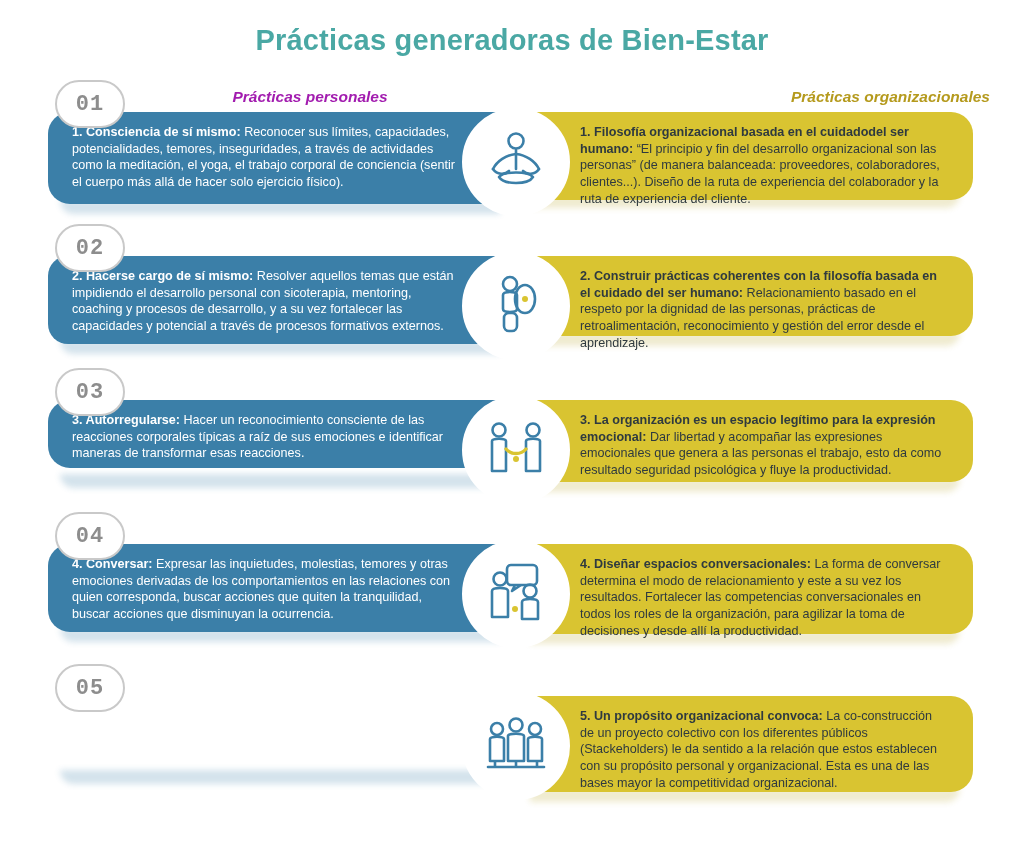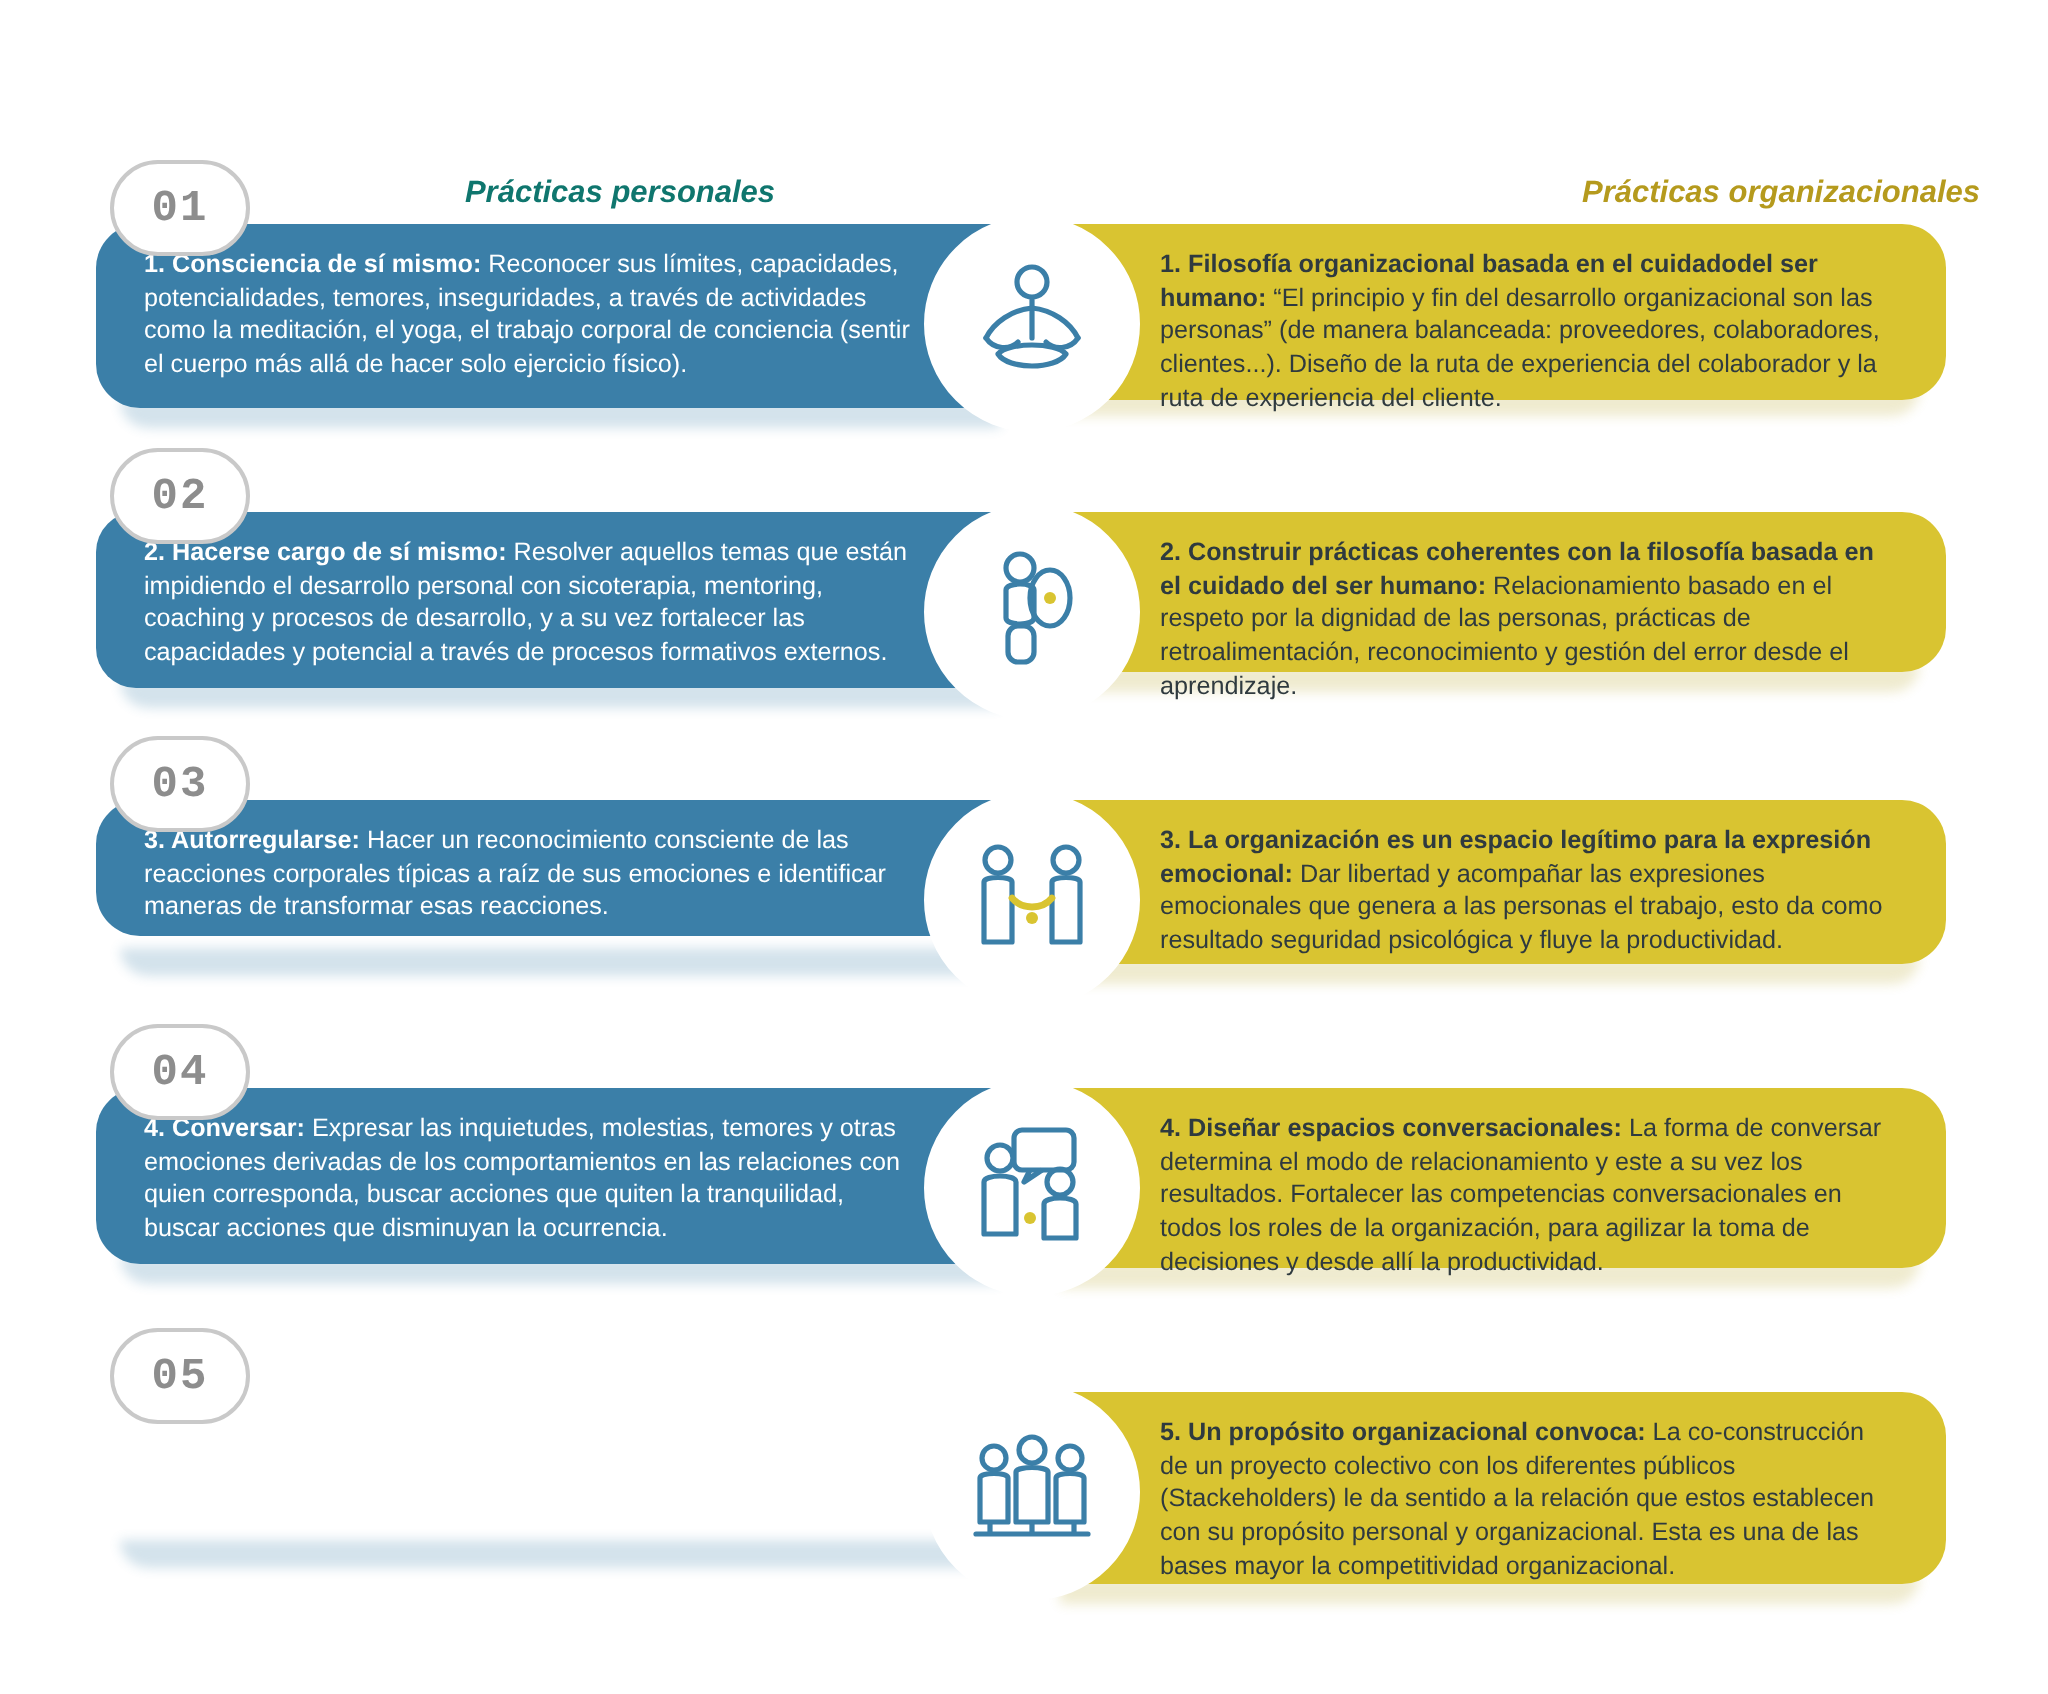--- a/index.html
+++ b/index.html
@@ -33,21 +33,21 @@
     color: #4aa8a4;
     letter-spacing: 0.2px;
   }
 
   
   .col-head {
     position: absolute;
     font-style: italic;
     font-weight: bold;
     font-size: 15.5px;
-    color: #0f766e;
+    color: #a21caf;
     top: 88px;
   }
   .col-head.left  { left: 150px;  width: 320px; text-align: center; }
   .col-head.right { left: 570px;  width: 420px; text-align: right; color: #b59a1d; }
 
   
   .row {
     position: absolute;
     left: 0;
     width: 1024px;
@@ -153,20 +153,21 @@
     opacity: .55;
     z-index: 3;
     pointer-events: none;
   }
 </style>
 </head>
 <body>
 
 <div id="infographic">
 
+  <div class="title">Prácticas generadoras de Bien-Estar</div>
 
   <div class="col-head left">Prácticas personales</div>
   <div class="col-head right">Prácticas organizacionales</div>
 
   <div class="row" style="top:104px;">
     <div class="shadow-left" style="top:96px;"></div>
     <div class="shadow-right" style="top:90px;"></div>
 
     <div class="pill-left" style="height:92px;">
       <b>1. Consciencia de sí mismo:</b><span> Reconocer sus límites, capacidades, potencialidades, temores, inseguridades, a través de actividades como la meditación, el yoga, el trabajo corporal de conciencia (sentir el cuerpo más allá de hacer solo ejercicio físico).</span>

